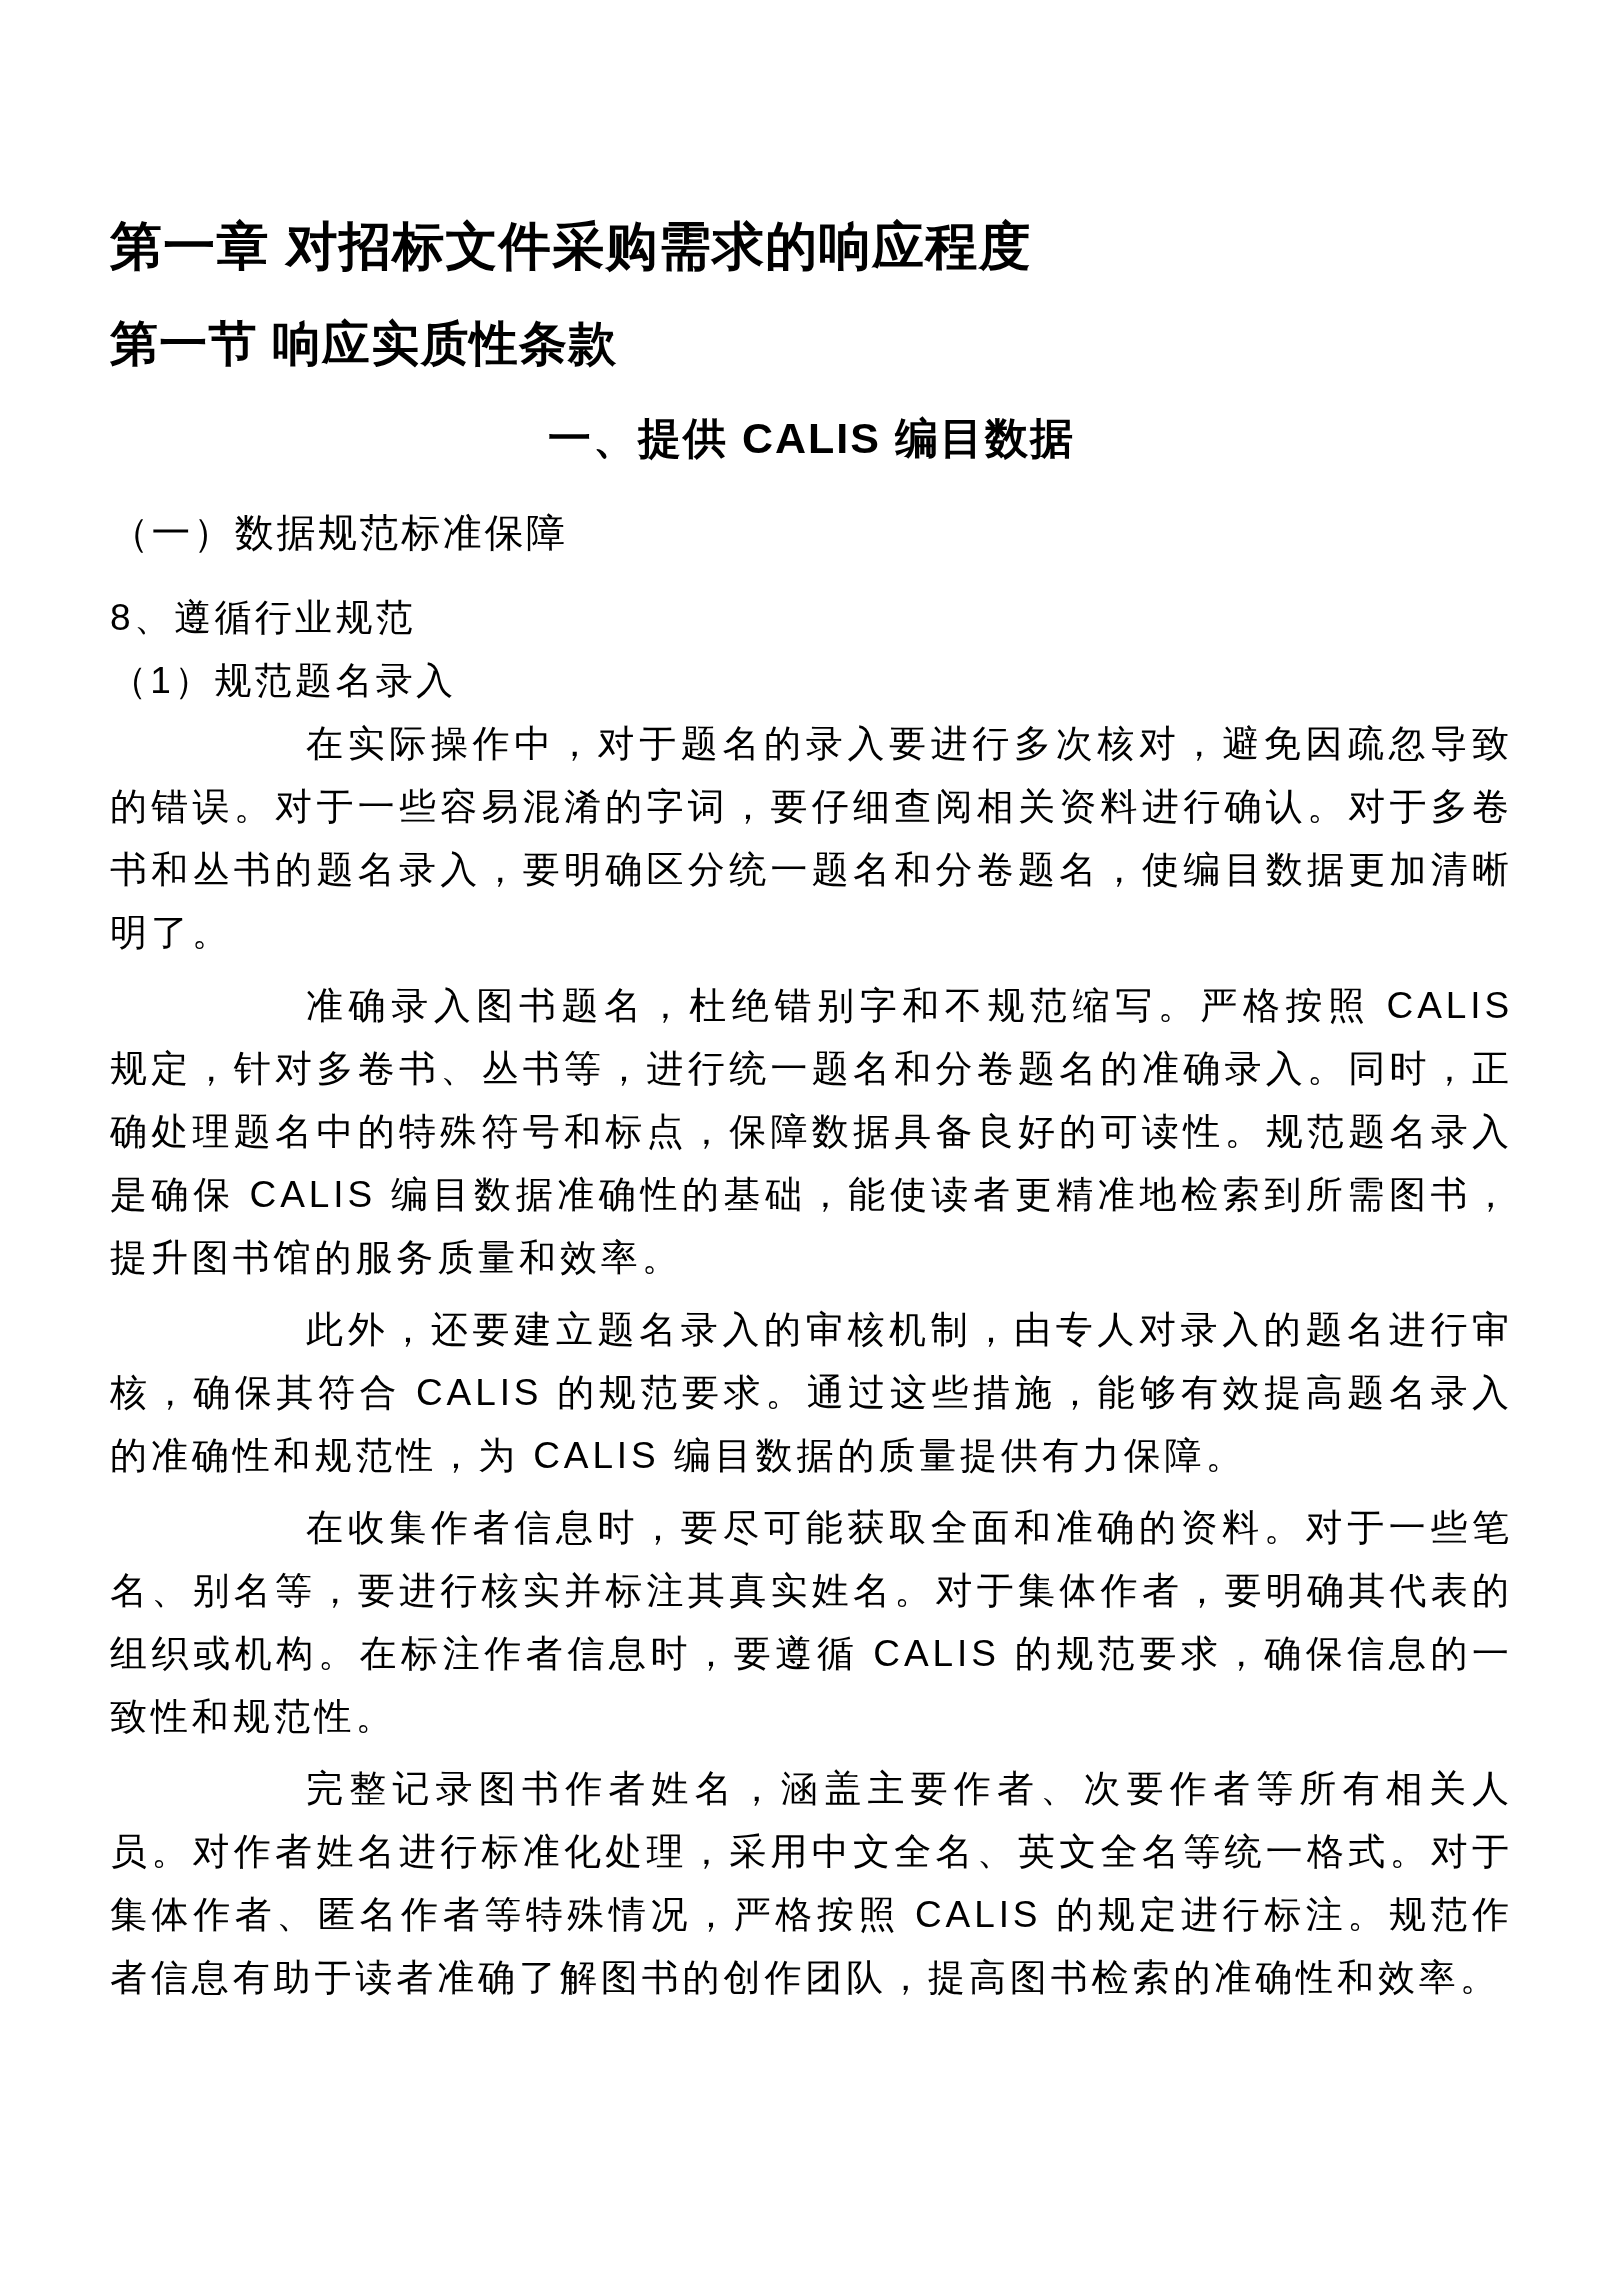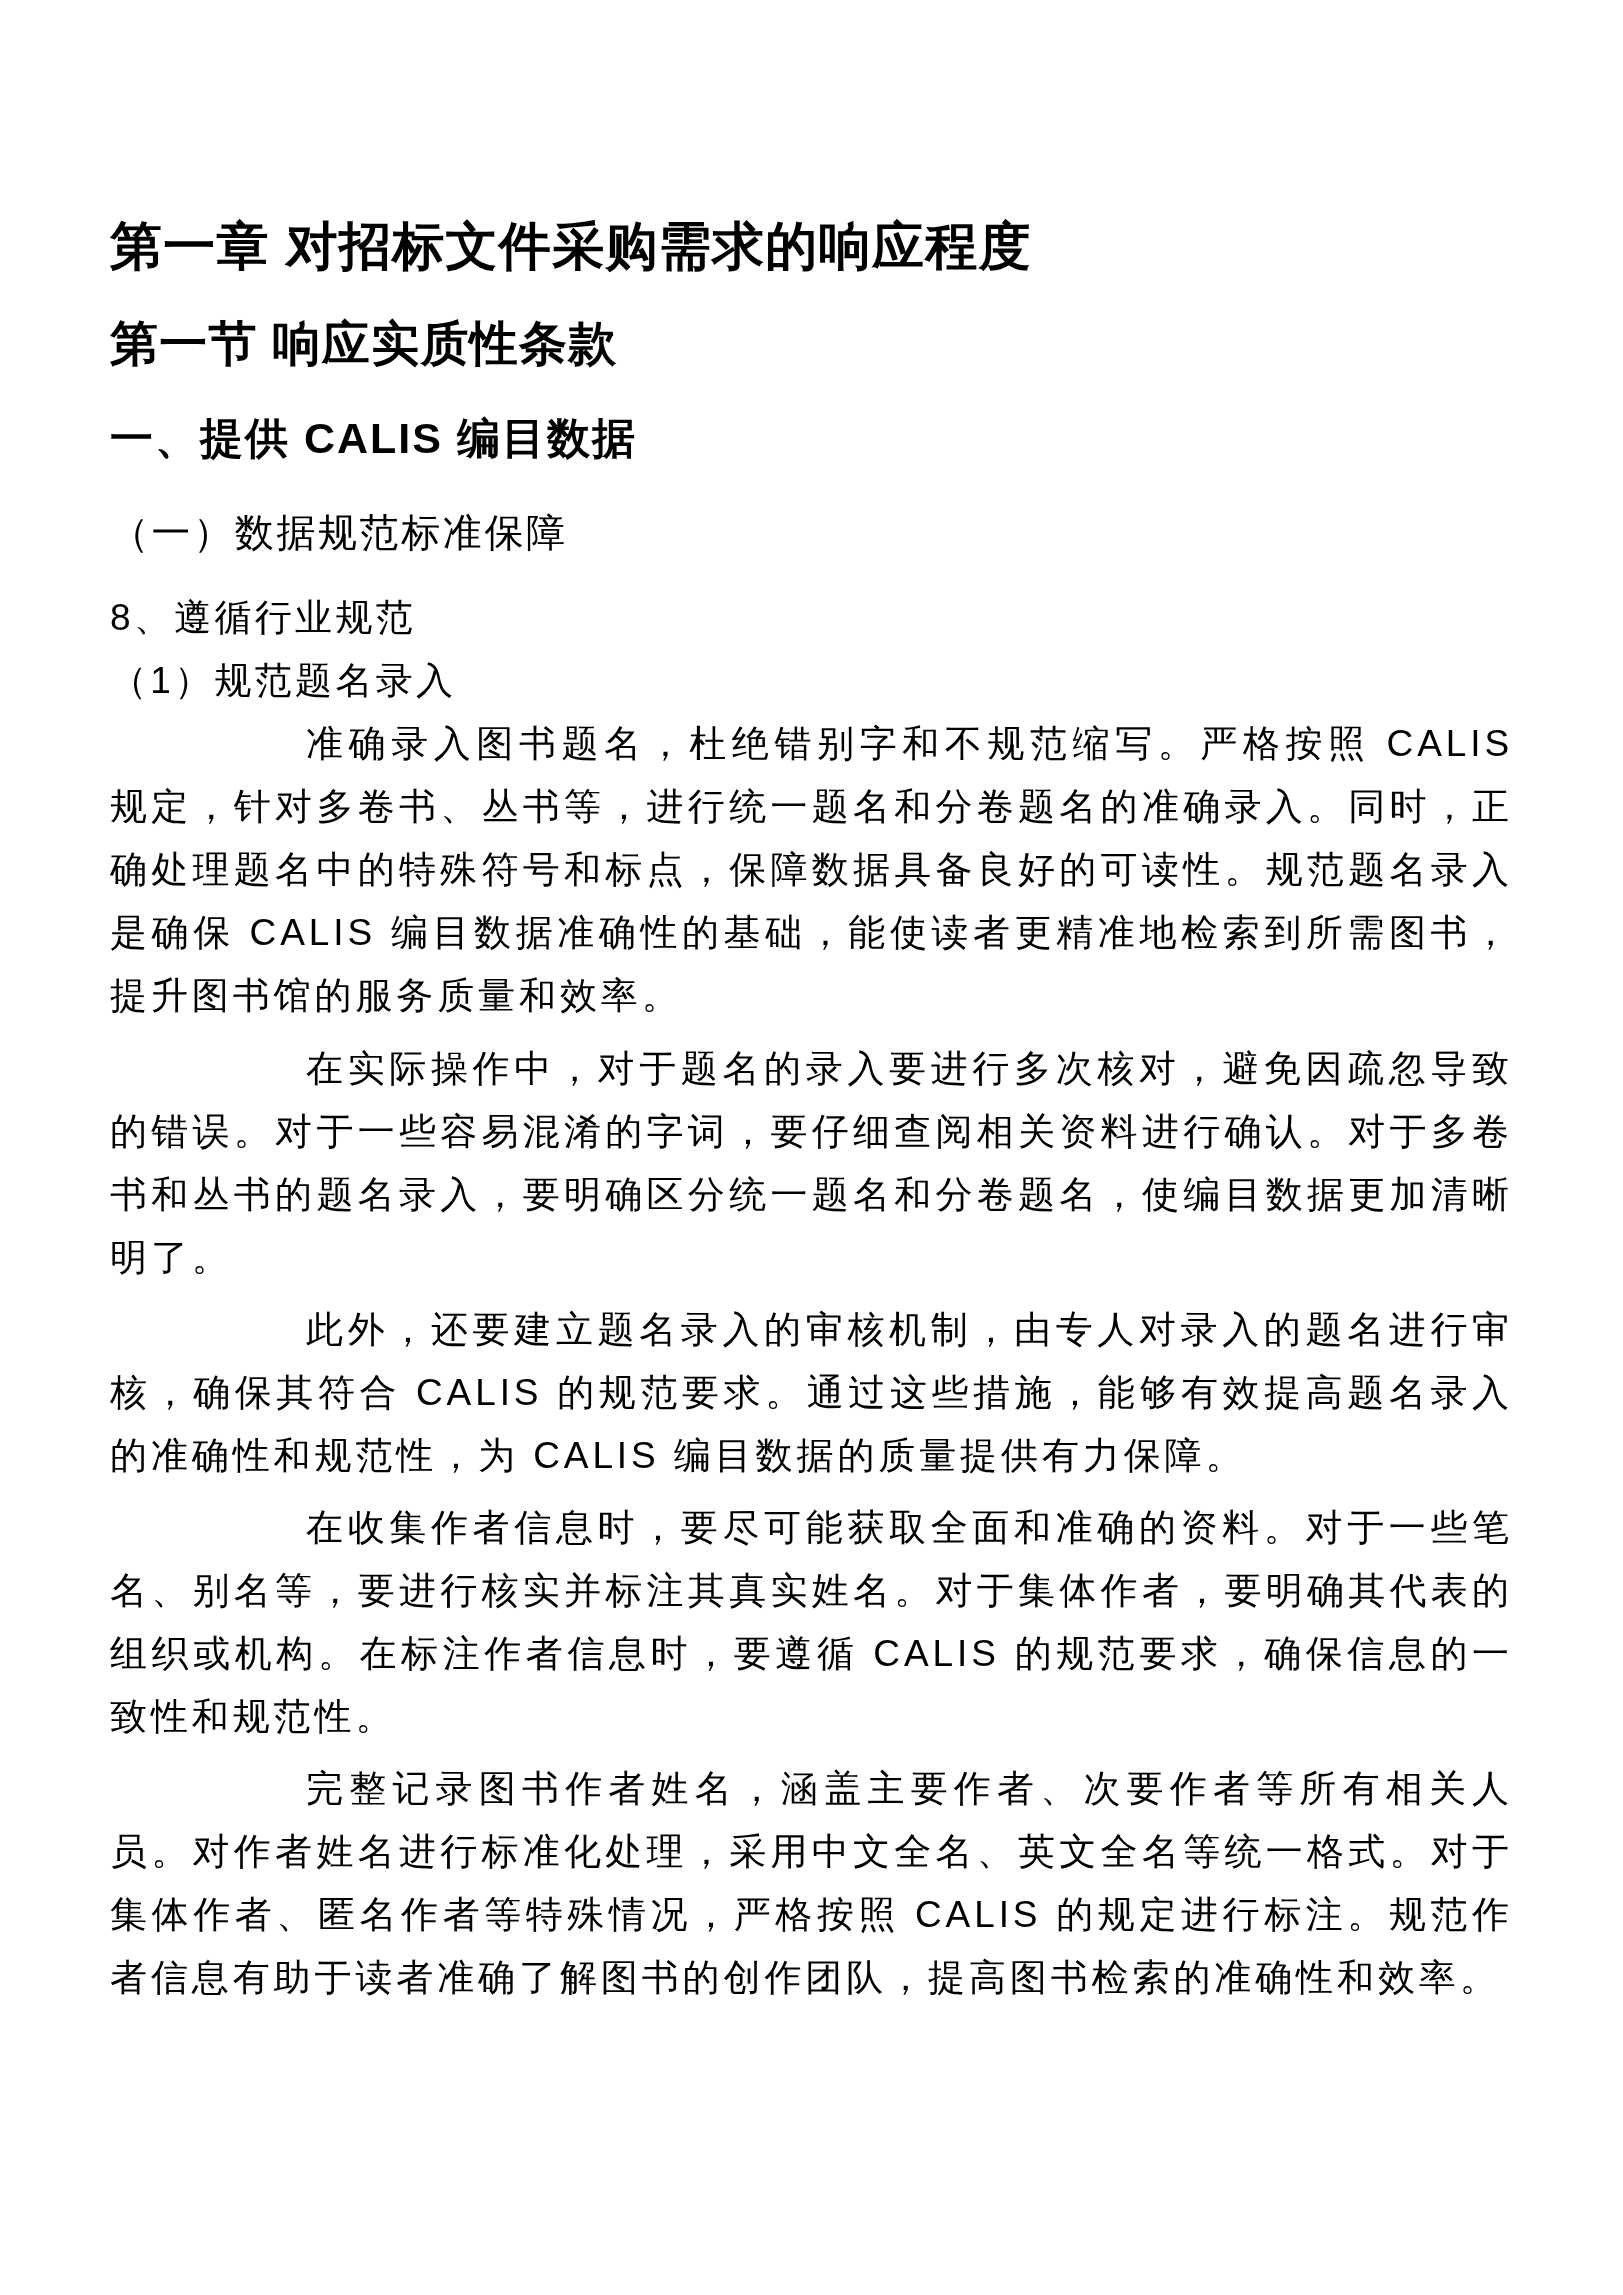--- a/index.html
+++ b/index.html
@@ -29,20 +29,21 @@
     font-weight: bold;
     letter-spacing: 1.3px;
     margin: 0 0 16.4px 0;
   }
   .doc-h3 {
     font-size: 43px;
     line-height: 75px;
     font-weight: bold;
     letter-spacing: 2px;
     margin: 0 0 21px 0;
+    text-align: center;
   }
   .doc-h4 {
     font-size: 39px;
     line-height: 72px;
     font-weight: normal;
     letter-spacing: 2.6px;
     margin: 0 0 17px 0;
   }
   .doc-h5, .doc-h6 {
     font-size: 37px;
@@ -70,23 +71,23 @@
   <h2 class="doc-h2">第一节 响应实质性条款</h2>
 
   <h3 class="doc-h3">一、提供 CALIS 编目数据</h3>
 
   <div class="doc-h4">（一）数据规范标准保障</div>
 
   <div class="doc-h5">8、遵循行业规范</div>
 
   <div class="doc-h6">（1）规范题名录入</div>
 
+  <p class="doc-p">在实际操作中，对于题名的录入要进行多次核对，避免因疏忽导致的错误。对于一些容易混淆的字词，要仔细查阅相关资料进行确认。对于多卷书和丛书的题名录入，要明确区分统一题名和分卷题名，使编目数据更加清晰明了。</p>
+
   <p class="doc-p">准确录入图书题名，杜绝错别字和不规范缩写。严格按照 CALIS 规定，针对多卷书、丛书等，进行统一题名和分卷题名的准确录入。同时，正确处理题名中的特殊符号和标点，保障数据具备良好的可读性。规范题名录入是确保 CALIS 编目数据准确性的基础，能使读者更精准地检索到所需图书，提升图书馆的服务质量和效率。</p>
-
-  <p class="doc-p">在实际操作中，对于题名的录入要进行多次核对，避免因疏忽导致的错误。对于一些容易混淆的字词，要仔细查阅相关资料进行确认。对于多卷书和丛书的题名录入，要明确区分统一题名和分卷题名，使编目数据更加清晰明了。</p>
 
   <p class="doc-p">此外，还要建立题名录入的审核机制，由专人对录入的题名进行审核，确保其符合 CALIS 的规范要求。通过这些措施，能够有效提高题名录入的准确性和规范性，为 CALIS 编目数据的质量提供有力保障。</p>
 
 
   <p class="doc-p">在收集作者信息时，要尽可能获取全面和准确的资料。对于一些笔名、别名等，要进行核实并标注其真实姓名。对于集体作者，要明确其代表的组织或机构。在标注作者信息时，要遵循 CALIS 的规范要求，确保信息的一致性和规范性。</p>
 
   <p class="doc-p">完整记录图书作者姓名，涵盖主要作者、次要作者等所有相关人员。对作者姓名进行标准化处理，采用中文全名、英文全名等统一格式。对于集体作者、匿名作者等特殊情况，严格按照 CALIS 的规定进行标注。规范作者信息有助于读者准确了解图书的创作团队，提高图书检索的准确性和效率。</p>
 
 </div>
 

